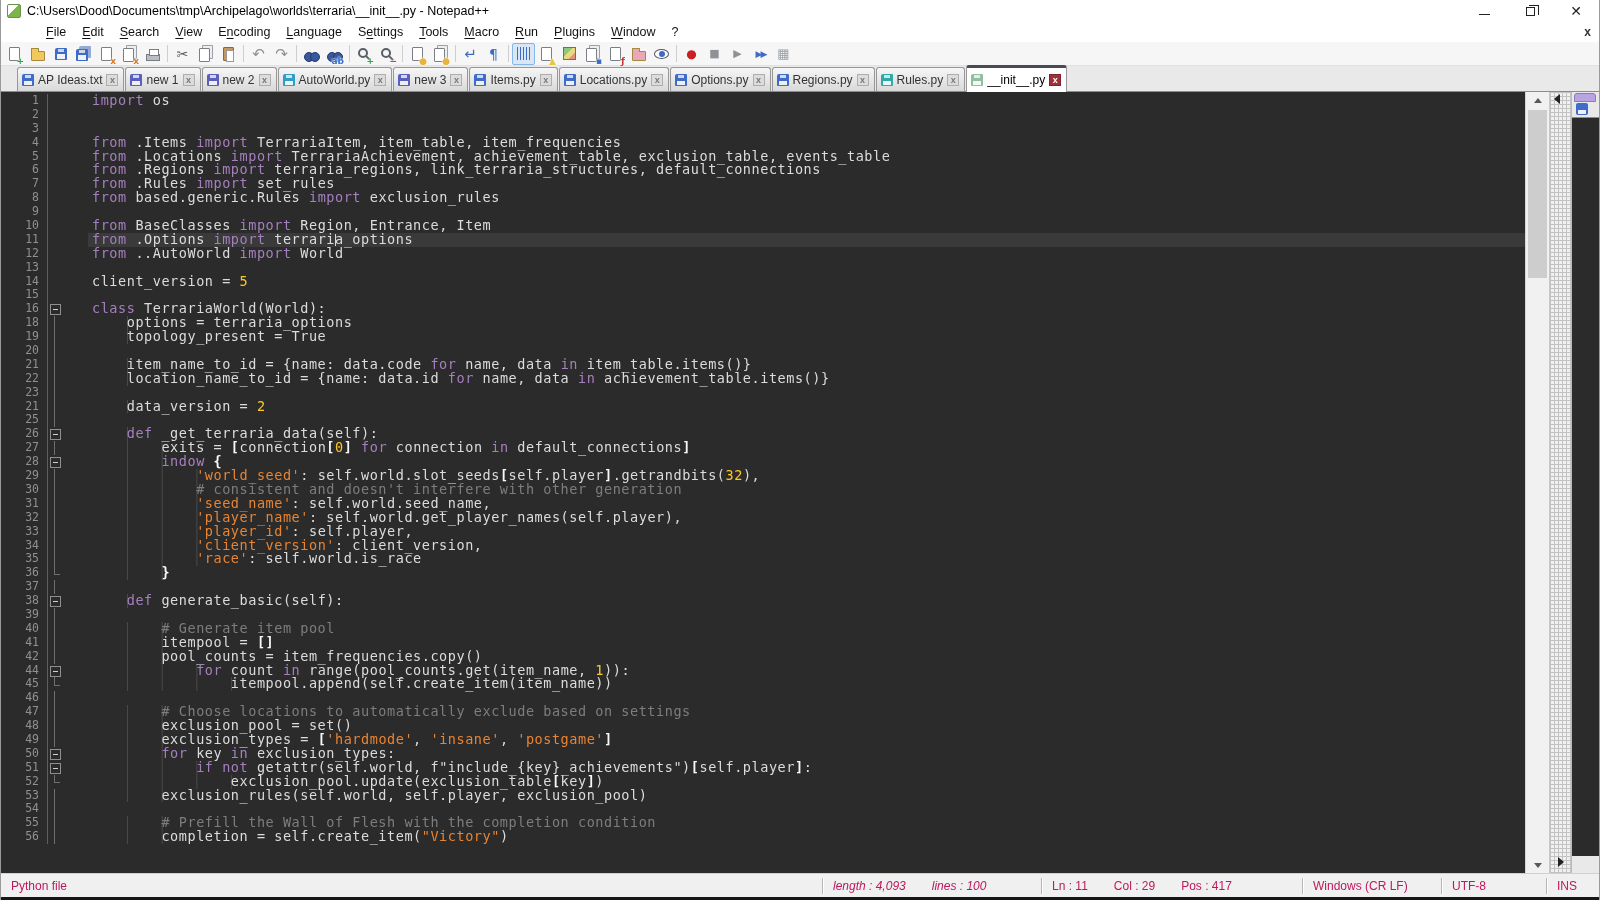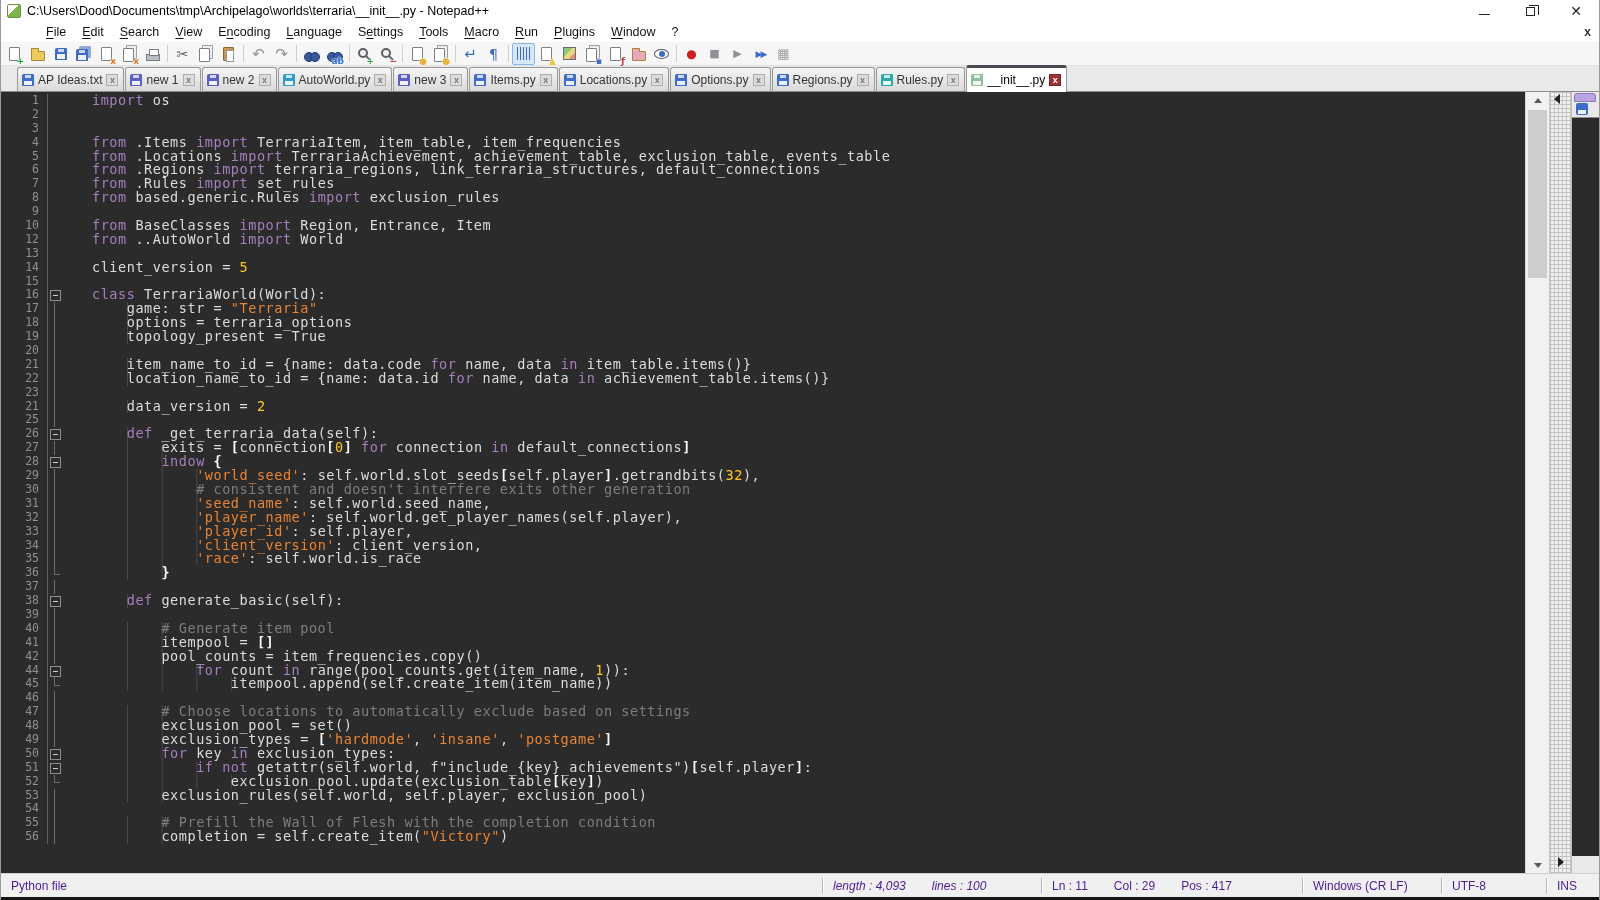--- a/index.html
+++ b/index.html
@@ -84,21 +84,21 @@
   .split-top{position:absolute;top:2px;left:4px;width:0;height:0;border-top:5px solid transparent;border-bottom:5px solid transparent;border-right:6px solid #222;}
   .split-bottom{position:absolute;bottom:6px;left:8px;width:0;height:0;border-top:5px solid transparent;border-bottom:5px solid transparent;border-left:6px solid #222;}
   .miniview{width:28px;flex:none;display:flex;flex-direction:column;background:#2b2b2b;border-left:1px solid #bbb;}
   .mini-tabs{height:26px;background:#e9e9e9;position:relative;border-bottom:1px solid #8c8c8c;flex:none;}
   .mini-tab-frag{position:absolute;left:2px;top:1px;width:22px;height:9px;background:#b9a3e3;border-radius:3px 3px 0 0;border:1px solid #8d7bb5;}
   .mini-floppy{position:absolute;left:4px;top:11px;width:12px;height:12px;background:#3e6cc8;border-radius:2px;}
   .mini-floppy::after{content:"";position:absolute;left:2px;bottom:1px;width:8px;height:4px;background:#eef2f8;}
   .mini-editor{flex:1;background:#2b2b2b;}
   .mini-bottom{height:17px;background:#e9e9e9;flex:none;}
   
-  .statusbar{height:24px;background:#f0f0f0;display:flex;align-items:center;font-size:12px;color:#4c1d95;border-top:1px solid #d0d0d0;}
+  .statusbar{height:24px;background:#f0f0f0;display:flex;align-items:center;font-size:12px;color:#be185d;border-top:1px solid #d0d0d0;}
   .sb-seg{padding:0 10px;display:flex;align-items:center;gap:26px;height:100%;white-space:pre;}
   .sb-sep{width:1px;height:16px;background:#b5b5b5;box-shadow:1px 0 0 #fff;flex:none;}
   .seg-doctype{flex:1;}
   .seg-length{width:218px;font-style:italic;}
   .seg-pos{width:260px;}
   .seg-eol{width:138px;}
   .seg-enc{width:104px;}
   .seg-ins{width:52px;}
   .win-bottom{height:3px;background:#161616;}
 </style>
@@ -310,39 +310,39 @@
         <div class="row"><span class="lnum">1</span><span class="lnum-sep"></span><span class="fold"></span><span class="code"><span class="k">import</span><span class="d"> os</span></span></div>
         <div class="row"><span class="lnum">2</span><span class="lnum-sep"></span><span class="fold"></span><span class="code"></span></div>
         <div class="row"><span class="lnum">3</span><span class="lnum-sep"></span><span class="fold"></span><span class="code"></span></div>
         <div class="row"><span class="lnum">4</span><span class="lnum-sep"></span><span class="fold"></span><span class="code"><span class="k">from</span><span class="d"> .Items </span><span class="k">import</span><span class="d"> TerrariaItem, item_table, item_frequencies</span></span></div>
         <div class="row"><span class="lnum">5</span><span class="lnum-sep"></span><span class="fold"></span><span class="code"><span class="k">from</span><span class="d"> .Locations </span><span class="k">import</span><span class="d"> TerrariaAchievement, achievement_table, exclusion_table, events_table</span></span></div>
         <div class="row"><span class="lnum">6</span><span class="lnum-sep"></span><span class="fold"></span><span class="code"><span class="k">from</span><span class="d"> .Regions </span><span class="k">import</span><span class="d"> terraria_regions, link_terraria_structures, default_connections</span></span></div>
         <div class="row"><span class="lnum">7</span><span class="lnum-sep"></span><span class="fold"></span><span class="code"><span class="k">from</span><span class="d"> .Rules </span><span class="k">import</span><span class="d"> set_rules</span></span></div>
         <div class="row"><span class="lnum">8</span><span class="lnum-sep"></span><span class="fold"></span><span class="code"><span class="k">from</span><span class="d"> based.generic.Rules </span><span class="k">import</span><span class="d"> exclusion_rules</span></span></div>
         <div class="row"><span class="lnum">9</span><span class="lnum-sep"></span><span class="fold"></span><span class="code"></span></div>
         <div class="row"><span class="lnum">10</span><span class="lnum-sep"></span><span class="fold"></span><span class="code"><span class="k">from</span><span class="d"> BaseClasses </span><span class="k">import</span><span class="d"> Region, Entrance, Item</span></span></div>
+        <div class="row current"><span class="lnum">11</span><span class="lnum-sep"></span><span class="fold"></span><span class="code"><span class="k">from</span><span class="d"> .Options </span><span class="k">import</span><span class="d"> terraria_options</span><span class="caret" style="left: 246.956px;"></span></span></div>
         <div class="row"><span class="lnum">12</span><span class="lnum-sep"></span><span class="fold"></span><span class="code"><span class="k">from</span><span class="d"> ..AutoWorld </span><span class="k">import</span><span class="d"> World</span></span></div>
         <div class="row"><span class="lnum">13</span><span class="lnum-sep"></span><span class="fold"></span><span class="code"></span></div>
         <div class="row"><span class="lnum">14</span><span class="lnum-sep"></span><span class="fold"></span><span class="code"><span class="d">client_version = </span><span class="n">5</span></span></div>
         <div class="row"><span class="lnum">15</span><span class="lnum-sep"></span><span class="fold"></span><span class="code"></span></div>
         <div class="row"><span class="lnum">16</span><span class="lnum-sep"></span><span class="fold f-s"></span><span class="code"><span class="k">class</span><span class="d"> TerrariaWorld(World):</span></span></div>
-        <div class="row"><span class="lnum">17</span><span class="lnum-sep"></span><span class="fold f-v"></span><span class="code"><span class="d">    game: str = </span><span class="s">"Terraria"</span><span class="guides" style="left: 38.708px; width: 2px;"></span></span></div>
         <div class="row"><span class="lnum">18</span><span class="lnum-sep"></span><span class="fold f-v"></span><span class="code"><span class="d">    options = terraria_options</span><span class="guides" style="left: 38.708px; width: 2px;"></span></span></div>
         <div class="row"><span class="lnum">19</span><span class="lnum-sep"></span><span class="fold f-v"></span><span class="code"><span class="d">    topology_present = True</span><span class="guides" style="left: 38.708px; width: 2px;"></span></span></div>
         <div class="row"><span class="lnum">20</span><span class="lnum-sep"></span><span class="fold f-v"></span><span class="code"></span></div>
         <div class="row"><span class="lnum">21</span><span class="lnum-sep"></span><span class="fold f-v"></span><span class="code"><span class="d">    item_name_to_id = {name: data.code </span><span class="k">for</span><span class="d"> name, data </span><span class="k">in</span><span class="d"> item_table.items()}</span><span class="guides" style="left: 38.708px; width: 2px;"></span></span></div>
         <div class="row"><span class="lnum">22</span><span class="lnum-sep"></span><span class="fold f-v"></span><span class="code"><span class="d">    location_name_to_id = {name: data.id </span><span class="k">for</span><span class="d"> name, data </span><span class="k">in</span><span class="d"> achievement_table.items()}</span><span class="guides" style="left: 38.708px; width: 2px;"></span></span></div>
         <div class="row"><span class="lnum">23</span><span class="lnum-sep"></span><span class="fold f-v"></span><span class="code"></span></div>
         <div class="row"><span class="lnum">21</span><span class="lnum-sep"></span><span class="fold f-v"></span><span class="code"><span class="d">    data_version = </span><span class="n">2</span><span class="guides" style="left: 38.708px; width: 2px;"></span></span></div>
         <div class="row"><span class="lnum">25</span><span class="lnum-sep"></span><span class="fold f-v"></span><span class="code"></span></div>
         <div class="row"><span class="lnum">26</span><span class="lnum-sep"></span><span class="fold f-s"></span><span class="code"><span class="d">    </span><span class="k">def</span><span class="d"> _get_terraria_data(self):</span><span class="guides" style="left: 38.708px; width: 2px;"></span></span></div>
         <div class="row"><span class="lnum">27</span><span class="lnum-sep"></span><span class="fold f-v"></span><span class="code"><span class="d">        exits = </span><span class="o">[</span><span class="d">connection</span><span class="o">[</span><span class="n">0</span><span class="o">]</span><span class="d"> </span><span class="k">for</span><span class="d"> connection </span><span class="k">in</span><span class="d"> default_connections</span><span class="o">]</span><span class="guides" style="left: 38.708px; width: 36.708px;"></span></span></div>
         <div class="row"><span class="lnum">28</span><span class="lnum-sep"></span><span class="fold f-s"></span><span class="code"><span class="d">        </span><span class="k">indow</span><span class="d"> </span><span class="o">{</span><span class="guides" style="left: 38.708px; width: 36.708px;"></span></span></div>
         <div class="row"><span class="lnum">29</span><span class="lnum-sep"></span><span class="fold f-v"></span><span class="code"><span class="d">            </span><span class="s">'world_seed'</span><span class="d">: self.world.slot_seeds</span><span class="o">[</span><span class="d">self.player</span><span class="o">]</span><span class="d">.getrandbits(</span><span class="n">32</span><span class="d">),</span><span class="guides" style="left: 38.708px; width: 71.416px;"></span></span></div>
-        <div class="row"><span class="lnum">30</span><span class="lnum-sep"></span><span class="fold f-v"></span><span class="code"><span class="c">            # consistent and doesn't interfere exits other generation</span><span class="guides" style="left: 38.708px; width: 71.416px;"></span></span></div>
+        <div class="row"><span class="lnum">30</span><span class="lnum-sep"></span><span class="fold f-v"></span><span class="code"><span class="c">            # consistent and doesn't interfere with other generation</span><span class="guides" style="left: 38.708px; width: 71.416px;"></span></span></div>
         <div class="row"><span class="lnum">31</span><span class="lnum-sep"></span><span class="fold f-v"></span><span class="code"><span class="d">            </span><span class="s">'seed_name'</span><span class="d">: self.world.seed_name,</span><span class="guides" style="left: 38.708px; width: 71.416px;"></span></span></div>
         <div class="row"><span class="lnum">32</span><span class="lnum-sep"></span><span class="fold f-v"></span><span class="code"><span class="d">            </span><span class="s">'player_name'</span><span class="d">: self.world.get_player_names(self.player),</span><span class="guides" style="left: 38.708px; width: 71.416px;"></span></span></div>
         <div class="row"><span class="lnum">33</span><span class="lnum-sep"></span><span class="fold f-v"></span><span class="code"><span class="d">            </span><span class="s">'player_id'</span><span class="d">: self.player,</span><span class="guides" style="left: 38.708px; width: 71.416px;"></span></span></div>
         <div class="row"><span class="lnum">34</span><span class="lnum-sep"></span><span class="fold f-v"></span><span class="code"><span class="d">            </span><span class="s">'client_version'</span><span class="d">: client_version,</span><span class="guides" style="left: 38.708px; width: 71.416px;"></span></span></div>
         <div class="row"><span class="lnum">35</span><span class="lnum-sep"></span><span class="fold f-v"></span><span class="code"><span class="d">            </span><span class="s">'race'</span><span class="d">: self.world.is_race</span><span class="guides" style="left: 38.708px; width: 71.416px;"></span></span></div>
         <div class="row"><span class="lnum">36</span><span class="lnum-sep"></span><span class="fold f-e"></span><span class="code"><span class="d">        </span><span class="o">}</span><span class="guides" style="left: 38.708px; width: 36.708px;"></span></span></div>
         <div class="row"><span class="lnum">37</span><span class="lnum-sep"></span><span class="fold f-v"></span><span class="code"></span></div>
         <div class="row"><span class="lnum">38</span><span class="lnum-sep"></span><span class="fold f-s"></span><span class="code"><span class="d">    </span><span class="k">def</span><span class="d"> generate_basic(self):</span><span class="guides" style="left: 38.708px; width: 2px;"></span></span></div>
         <div class="row"><span class="lnum">39</span><span class="lnum-sep"></span><span class="fold f-v"></span><span class="code"></span></div>
         <div class="row"><span class="lnum">40</span><span class="lnum-sep"></span><span class="fold f-v"></span><span class="code"><span class="c">        # Generate item pool</span><span class="guides" style="left: 38.708px; width: 36.708px;"></span></span></div>

